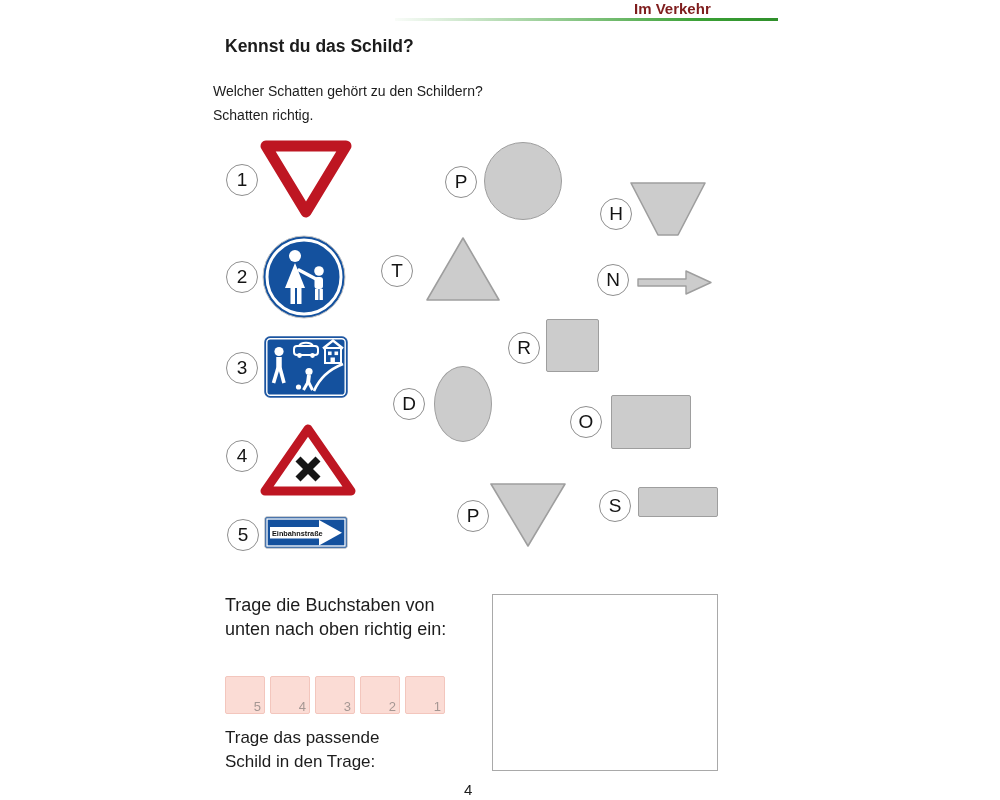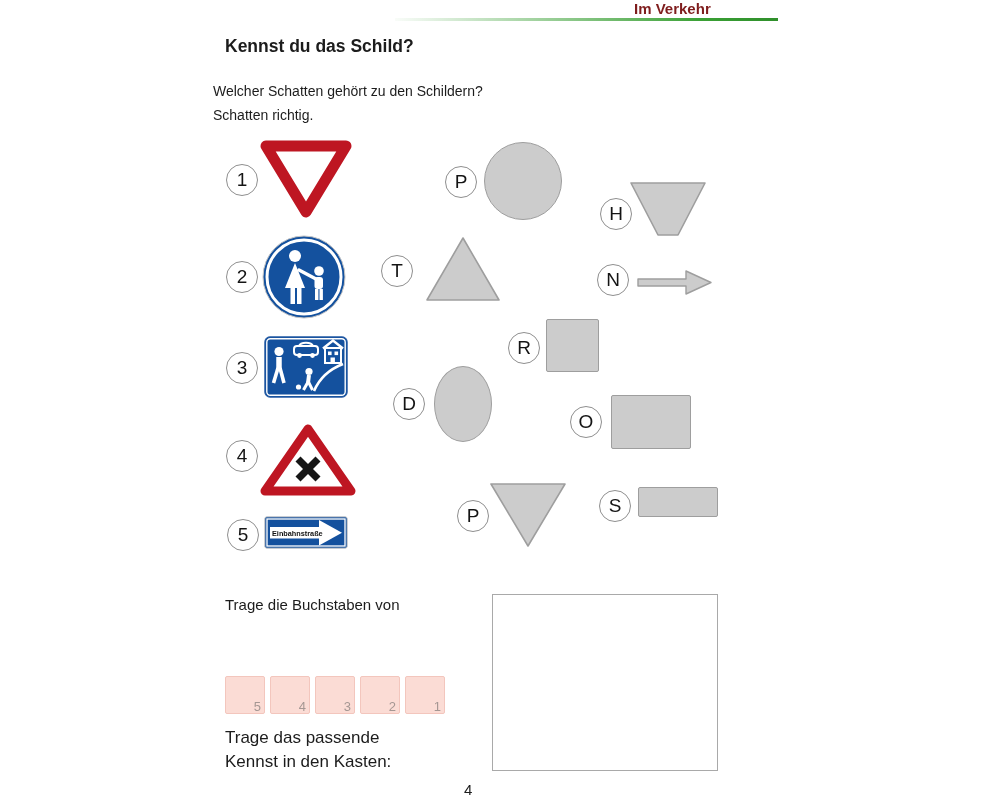--- a/index.html
+++ b/index.html
@@ -7,21 +7,21 @@
   .abs { position:absolute; }
 
   
   .header-title { left:634px; top:0px; font-size:15px; font-weight:600; color:#7f1d1d; }
   .green-line { left:395px; top:18px; width:383px; height:2.5px;
     background:linear-gradient(to right, rgba(58,160,53,0.03), rgba(58,160,53,0.45) 35%, #3aa035 80%, #2f8f2b); }
 
   
   .page-title { left:225px; top:36px; font-size:17.5px; font-weight:bold; }
   .instructions { left:213px; top:73px; font-size:14px; line-height:24px;margin-top:6px; }
-  .letters-instruction { left:225px; top:593px; font-size:15px; line-height:24px; }
+  .letters-instruction { left:225px; top:593px; font-size:18px; line-height:24px; }
   .draw-instruction { left:225px; top:726px; font-size:17px; line-height:24px; }
   .page-number { left:464px; top:781px; font-size:15px; }
 
   
   .badge { width:32px; height:32px; border-radius:50%; background:#fff; border:1.3px solid #8f8f8f;
     display:flex; align-items:center; justify-content:center; font-size:19px; color:#141414; }
 
   
   .shadow-css { background:#cccccc; border:1.5px solid #9e9e9e; }
 
@@ -170,38 +170,39 @@
   <polygon points="3,3 77,3 40,65" fill="#cccccc" stroke="#9e9e9e" stroke-width="1.6" stroke-linejoin="round"></polygon>
 </svg>
 
 <div class="abs badge" style="left:599px; top:490px;">
   <span>S</span>
 </div>
 <div class="abs shadow-css" style="left:638px; top:487px; width:80px; height:30px; border-radius:2px;"></div>
 
 <div class="abs letters-instruction">
   <span>Trage die Buchstaben von</span><br>
+  <span>unten nach oben richtig ein:</span>
 </div>
 
 <div class="answer-box" style="left:225px; top:676px;">
   <span class="num">5</span>
 </div>
 <div class="answer-box" style="left:270px; top:676px;">
   <span class="num">4</span>
 </div>
 <div class="answer-box" style="left:315px; top:676px;">
   <span class="num">3</span>
 </div>
 <div class="answer-box" style="left:360px; top:676px;">
   <span class="num">2</span>
 </div>
 <div class="answer-box" style="left:405px; top:676px;">
   <span class="num">1</span>
 </div>
 
 <div class="abs draw-instruction">
   <span>Trage das passende</span><br>
-  <span>Kennst in den Kasten:</span>
+  <span>Schild in den Trage:</span>
 </div>
 
 <div class="abs draw-box"></div>
 
 <div class="abs page-number">4</div>
 
 </body></html>

